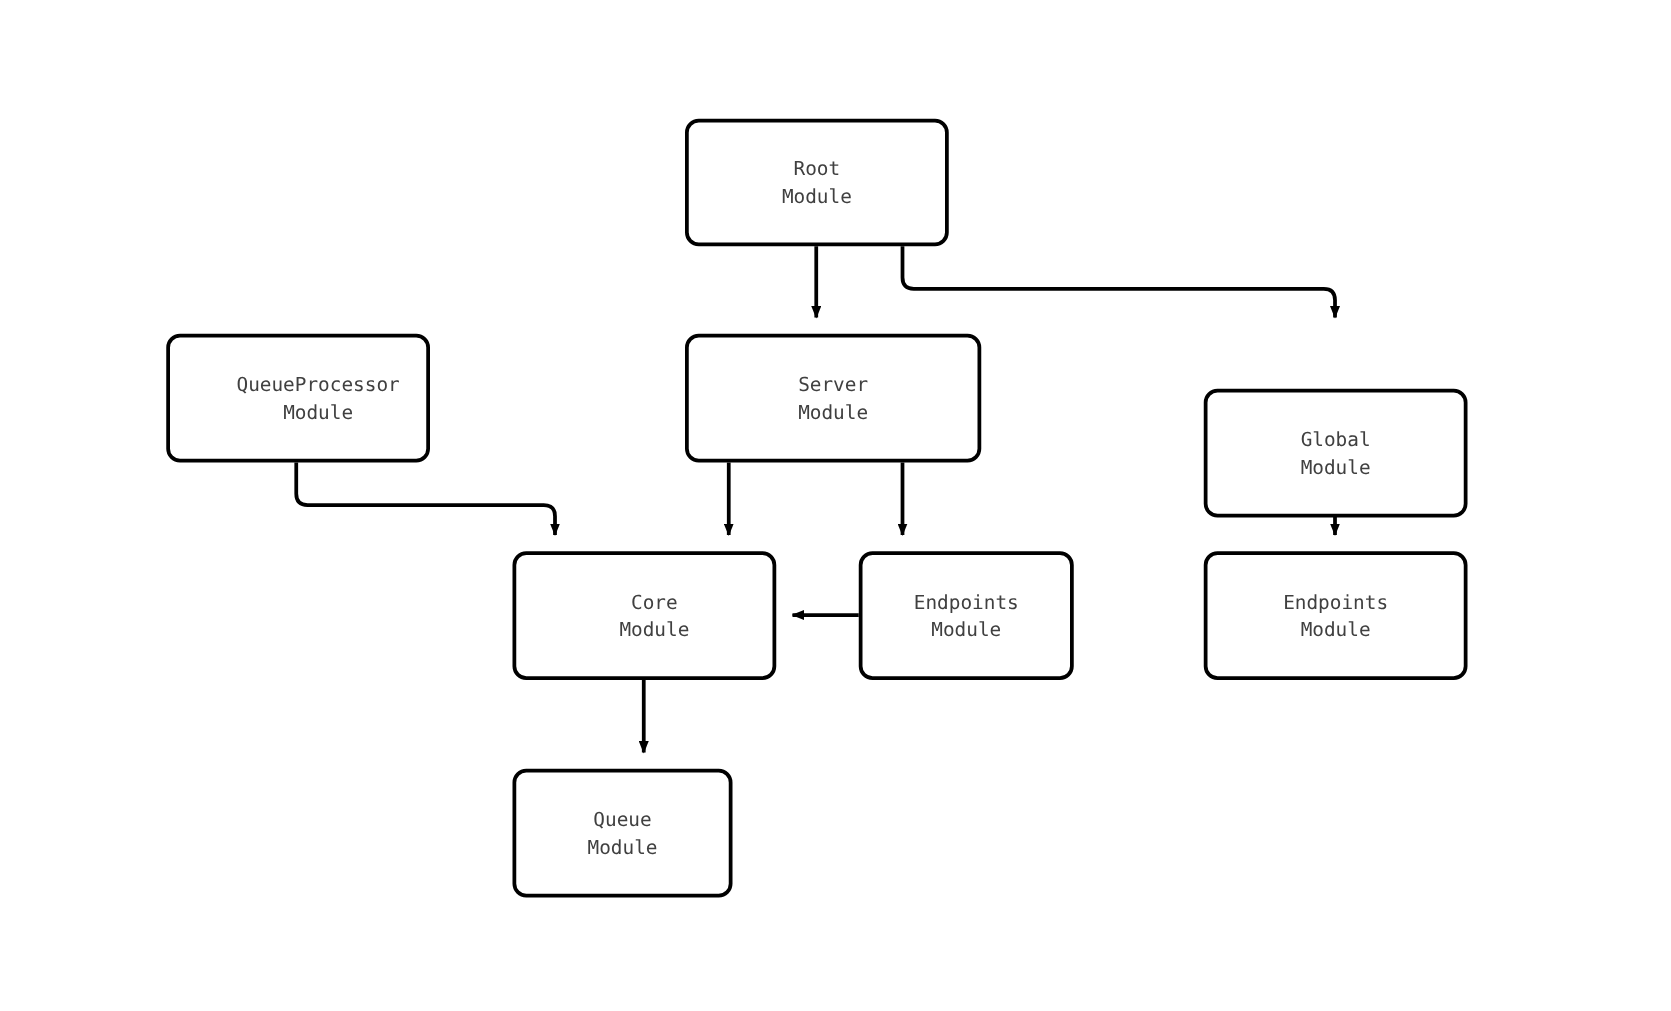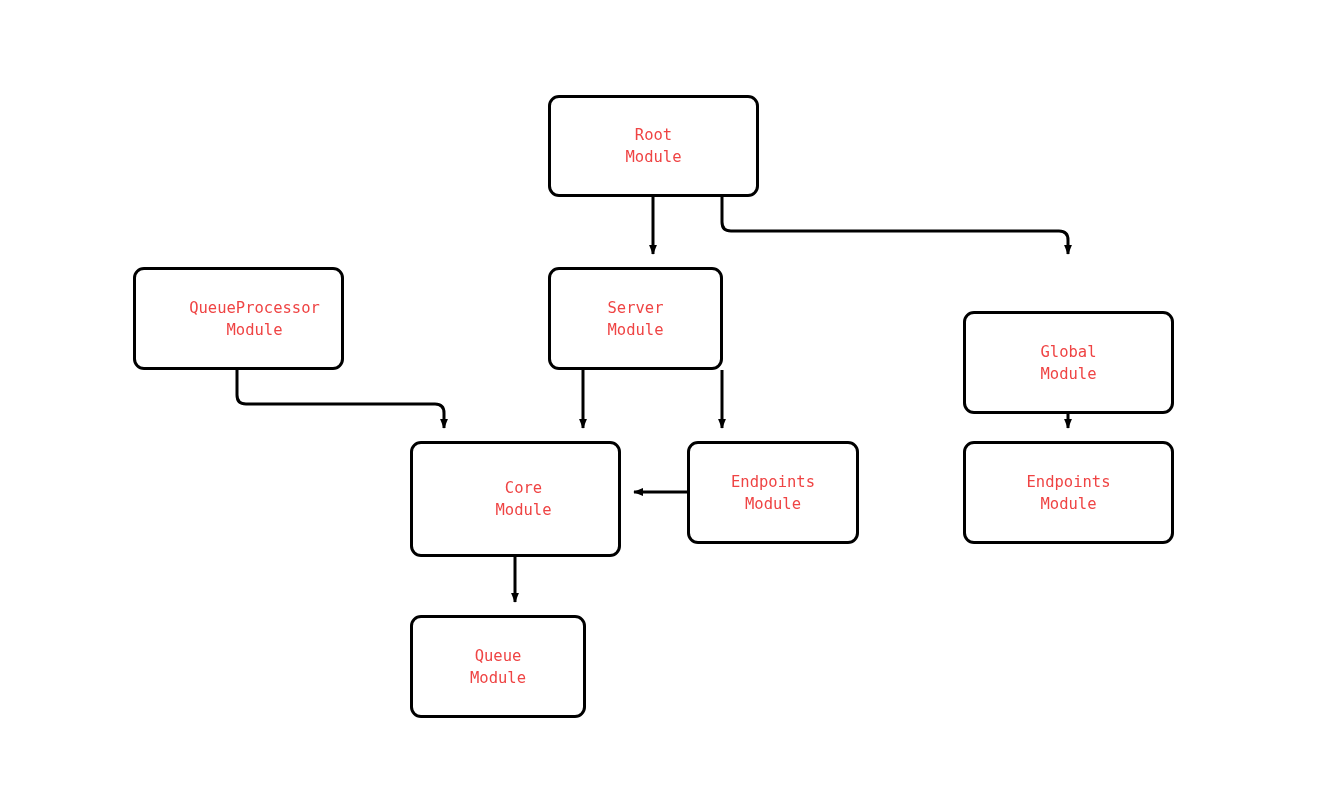--- a/index.html
+++ b/index.html
@@ -35,21 +35,21 @@
     display: flex;
     flex-direction: column;
     align-items: center;
     justify-content: center;
     z-index: 2;
   }
   .node-label {
     font-family: "DejaVu Sans Mono", "Liberation Mono", monospace;
     font-size: 15.5px;
     line-height: 22px;
-    color: #ef4444;
+    color: #404040;
     text-align: left;
     white-space: pre;
     letter-spacing: 0px;
   }
 </style>
 </head>
 <body>
 
 <div id="diagram-canvas" style="background: rgb(255, 255, 255);">
 
@@ -73,29 +73,29 @@
 
   <div id="node-layer">
       <div class="node" style="left: 548px; top: 95px; width: 211px; height: 102px; background: rgb(255, 255, 255); border-color: rgb(0, 0, 0); border-width: 3px;">
         <div class="node-label">Root</div>
         <div class="node-label">Module</div>
       </div>
       <div class="node" style="left: 133px; top: 267px; width: 211px; height: 103px; background: rgb(255, 255, 255); border-color: rgb(0, 0, 0); border-width: 3px; padding-left: 32px;">
         <div class="node-label">QueueProcessor</div>
         <div class="node-label">Module</div>
       </div>
-      <div class="node" style="left: 548px; top: 267px; width: 175px; height: 103px; background: rgb(255, 255, 255); border-color: rgb(0, 0, 0); border-width: 3px;">
+      <div class="node" style="left: 548px; top: 267px; width: 237px; height: 103px; background: rgb(255, 255, 255); border-color: rgb(0, 0, 0); border-width: 3px;">
         <div class="node-label">Server</div>
         <div class="node-label">Module</div>
       </div>
       <div class="node" style="left: 963px; top: 267px; width: 211px; height: 103px; background: rgb(255, 255, 255); border-color: rgb(0, 0, 0); border-width: 3px; margin-top: 44px;">
         <div class="node-label">Global</div>
         <div class="node-label">Module</div>
       </div>
-      <div class="node" style="left: 410px; top: 441px; width: 211px; height: 116px; background: rgb(255, 255, 255); border-color: rgb(0, 0, 0); border-width: 3px; padding-left: 16px;">
+      <div class="node" style="left: 410px; top: 441px; width: 211px; height: 103px; background: rgb(255, 255, 255); border-color: rgb(0, 0, 0); border-width: 3px; padding-left: 16px;">
         <div class="node-label">Core</div>
         <div class="node-label">Module</div>
       </div>
       <div class="node" style="left: 687px; top: 441px; width: 172px; height: 103px; background: rgb(255, 255, 255); border-color: rgb(0, 0, 0); border-width: 3px;">
         <div class="node-label">Endpoints</div>
         <div class="node-label">Module</div>
       </div>
       <div class="node" style="left: 963px; top: 441px; width: 211px; height: 103px; background: rgb(255, 255, 255); border-color: rgb(0, 0, 0); border-width: 3px;">
         <div class="node-label">Endpoints</div>
         <div class="node-label">Module</div>

